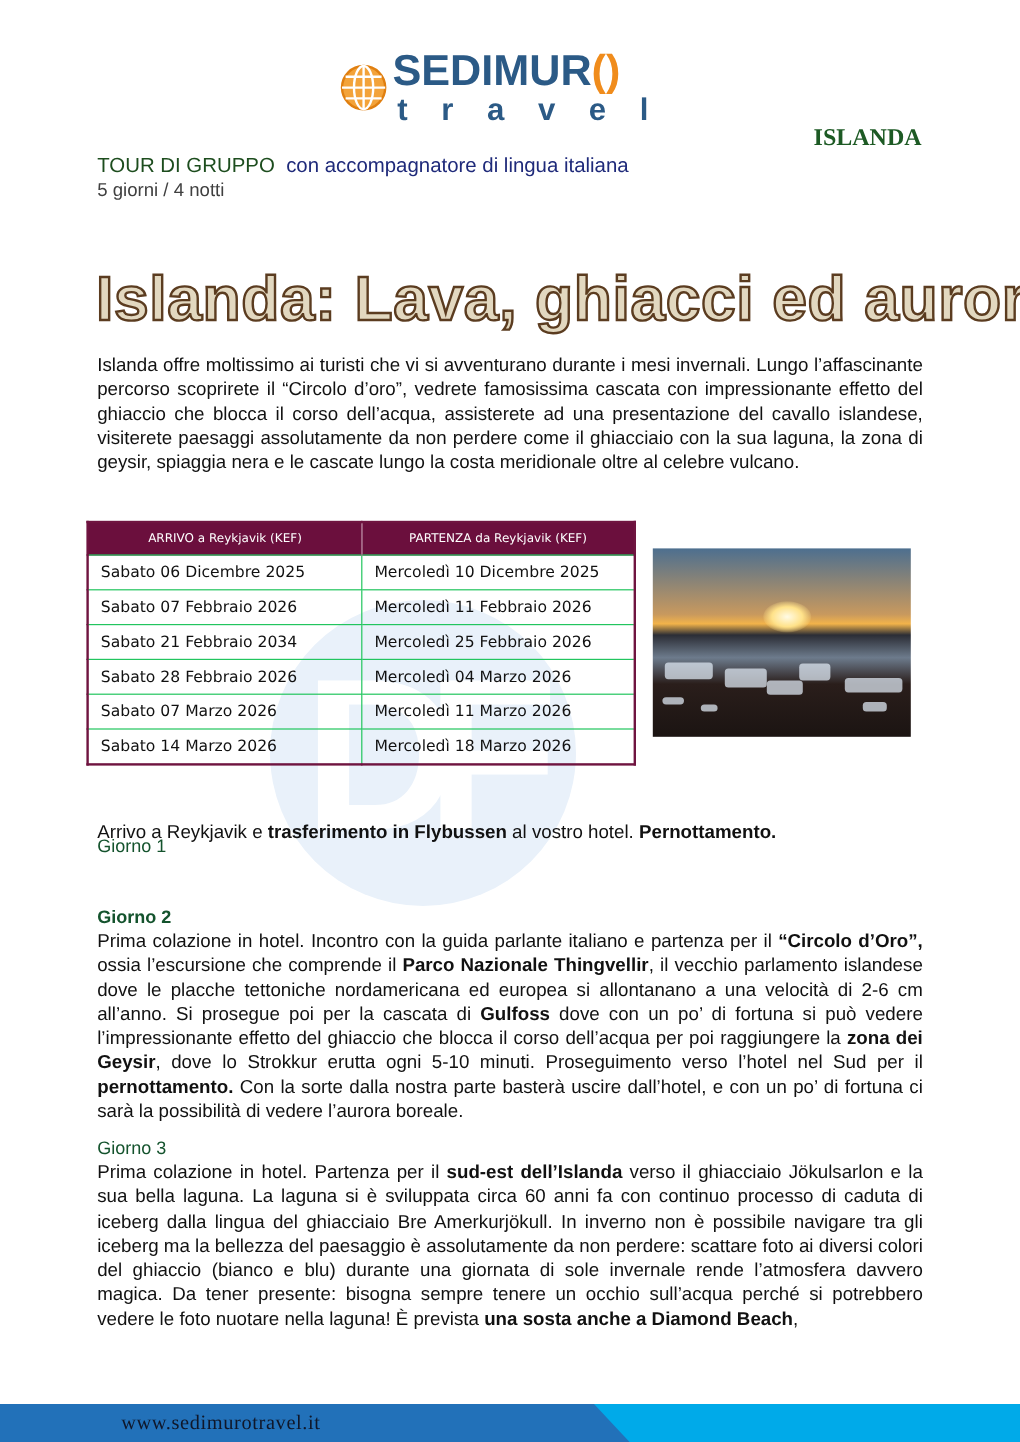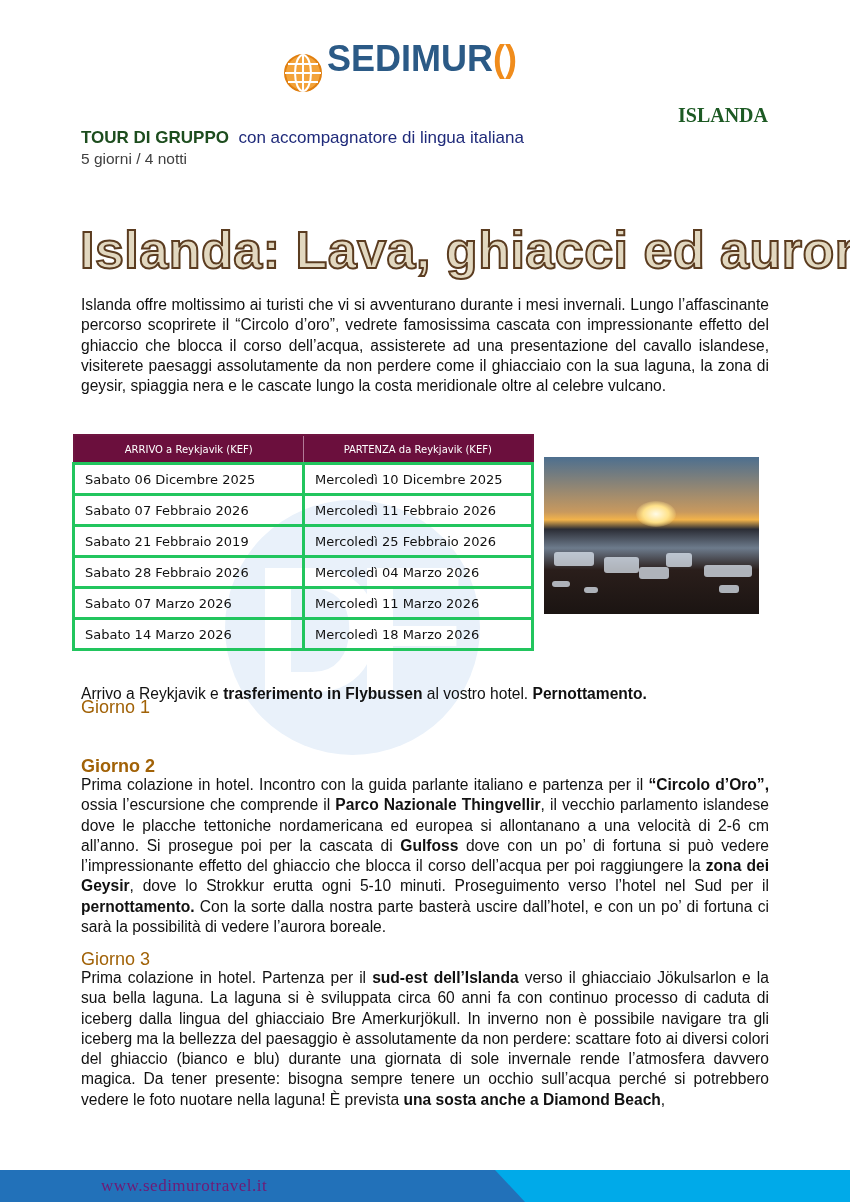--- a/index.html
+++ b/index.html
@@ -17,46 +17,46 @@
 
   
   .logo { left:283px; top:45px; width:300px; height:60px; }
   .logo-globe { position:absolute; left:0; top:8px; width:40px; height:40px; }
   .logo-brand { position:absolute; left:44px; top:-4px; font-family:"Liberation Sans", sans-serif; font-weight:bold; font-size:36px; color:#2b5a86; letter-spacing:0px; line-height:1; }
   .logo-brand .o { color:#f08c1c; }
   .logo-sub { position:absolute; left:48px; top:33px; font-family:"Liberation Sans", sans-serif; font-weight:bold; font-size:26px; color:#2b5a86; letter-spacing:28px; line-height:1; }
 
   .country { right:82px; top:104px; font-family:"Liberation Serif", serif; font-weight:bold; font-size:20px; color:#1d5a24; }
   .tour-line { left:81px; top:128px; font-size:17px; }
-  .tour-line .a { color:#1d4d1e;font-weight:bold; }
+  .tour-line .a { color:#1d4d1e; }
   .tour-line .b { color:#1f2a7a; }
   .duration { left:81px; top:150px; font-size:15.5px; color:#404040; }
 
   .main-title { left:80px; top:222px; font-family:"Liberation Sans", sans-serif; font-weight:bold; font-size:52px; color:#e2d8c0; -webkit-text-stroke:2px #5b3c20; letter-spacing:0.5px; white-space:nowrap; line-height:1.1; }
 
   .intro { left:81px; top:295px; width:688px; font-size:15.6px; line-height:20.3px; text-align:justify; }
 
   
   .dates { left:72px; top:434px; border-collapse:collapse; border:2px solid #6f1440; font-family:"DejaVu Sans", sans-serif; }
   .dates th { background:#6b0f3d; color:#ffffff; font-weight:normal; font-size:10px; height:26px; padding:0 10px; text-align:center; border-right:1px solid #b27a97; }
-  .dates td { height:28px; border:3px solid #22c55e; padding:0 0 0 10px; font-size:13px; color:#111; background:transparent; }
+  .dates td { height:28px; border:1px solid #22c55e; padding:0 0 0 10px; font-size:13px; color:#111; background:transparent; }
   .dates td.c1 { width:217px; }
   .dates td.c2 { width:216px; }
 
   .photo { left:544px; top:457px; width:215px; height:157px; overflow:hidden; background:linear-gradient(#4d6f8f 0%, #c8995e 35%, #f2b34a 40%, #2b2d35 46%, #6d7b8c 58%, #2a1e1b 72%, #1b1412 100%); }
   .sun { position:absolute; left:92px; top:44px; width:40px; height:26px; border-radius:50%; background:radial-gradient(#fffbe6 0%, #ffe28a 45%, rgba(255,190,70,0) 75%); }
   .ice { position:absolute; background:rgba(220,230,240,0.75); border-radius:3px; }
 
-  .day-title { left:81px; font-size:18px; color:#a16207; }
+  .day-title { left:81px; font-size:15px; color:#14532d; }
   .para { left:81px; width:688px; font-size:15.6px; line-height:20.3px; text-align:justify; }
   .para b { font-weight:bold; }
 
   .footer { left:0; top:1170px; width:850px; height:32px; background:#00aae9; }
   .footer-dark { position:absolute; left:0; top:0; width:525px; height:32px; background:#2271b9; clip-path:polygon(0 0, 495px 0, 525px 32px, 0 32px); }
-  .footer-url { position:absolute; left:101px; top:6px; font-family:"Liberation Serif", serif; font-size:17px; color:#701a75; letter-spacing:0.5px; }
+  .footer-url { position:absolute; left:101px; top:6px; font-family:"Liberation Serif", serif; font-size:17px; color:#0f172a; letter-spacing:0.5px; }
 </style>
 </head>
 <body>
 
 <div class="abs watermark">
   <span class="wm-letter" style="left:28px;">D</span>
   <span class="wm-letter" style="left:130px;">F</span>
 </div>
 
 <div class="abs logo">
@@ -64,20 +64,21 @@
     <circle cx="20" cy="20" r="18" fill="#f3a33a" stroke="#e07f10" stroke-width="2"></circle>
     <g stroke="#ffffff" stroke-width="2" fill="none">
       <ellipse cx="20" cy="20" rx="8" ry="18"></ellipse>
       <line x1="20" y1="2" x2="20" y2="38"></line>
       <line x1="2" y1="20" x2="38" y2="20"></line>
       <line x1="5" y1="11" x2="35" y2="11"></line>
       <line x1="5" y1="29" x2="35" y2="29"></line>
     </g>
   </svg>
   <div class="logo-brand"><span>SEDIMUR</span><span class="o">()</span></div>
+  <div class="logo-sub">travel</div>
 </div>
 
 <div class="abs country">ISLANDA</div>
 
 <div class="abs tour-line">
   <span class="a">TOUR DI GRUPPO</span>&nbsp;&nbsp;<span class="b">con accompagnatore di lingua italiana</span>
 </div>
 <div class="abs duration">5 giorni / 4 notti</div>
 
 <div class="abs main-title">Islanda: Lava, ghiacci ed aurore</div>
@@ -94,21 +95,21 @@
   <tbody>
     <tr>
       <td class="c1">Sabato 06 Dicembre 2025</td>
       <td class="c2">Mercoledì 10 Dicembre 2025</td>
     </tr>
     <tr>
       <td class="c1">Sabato 07 Febbraio 2026</td>
       <td class="c2">Mercoledì 11 Febbraio 2026</td>
     </tr>
     <tr>
-      <td class="c1">Sabato 21 Febbraio 2019</td>
+      <td class="c1">Sabato 21 Febbraio 2034</td>
       <td class="c2">Mercoledì 25 Febbraio 2026</td>
     </tr>
     <tr>
       <td class="c1">Sabato 28 Febbraio 2026</td>
       <td class="c2">Mercoledì 04 Marzo 2026</td>
     </tr>
     <tr>
       <td class="c1">Sabato 07 Marzo 2026</td>
       <td class="c2">Mercoledì 11 Marzo 2026</td>
     </tr>

